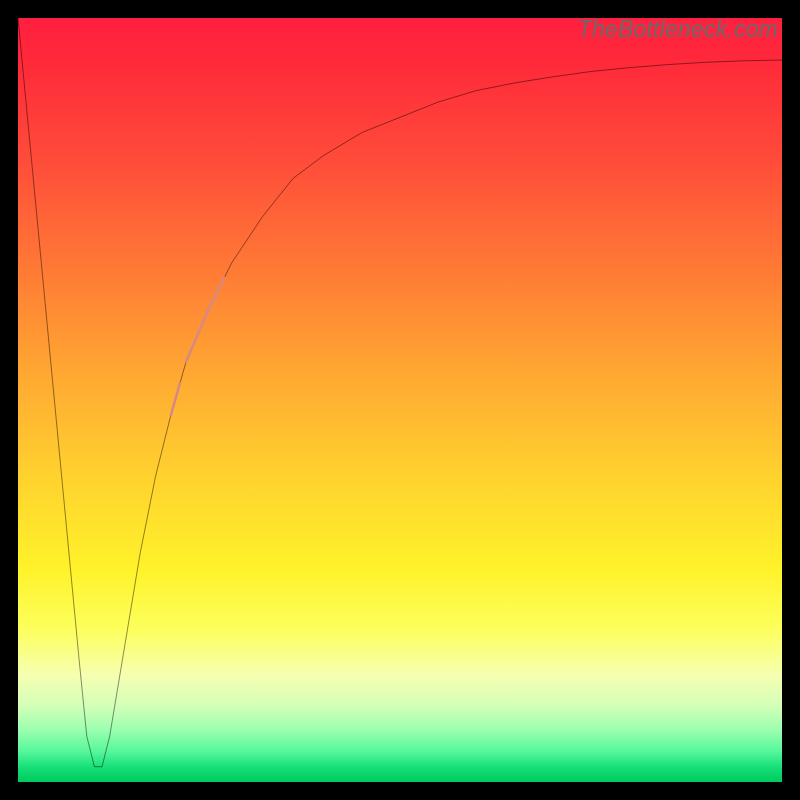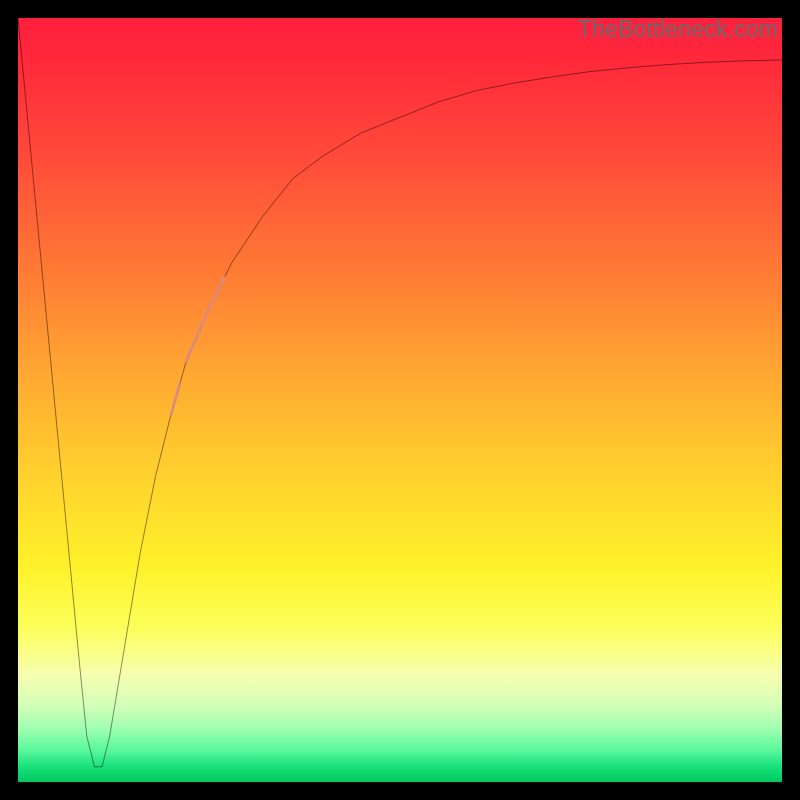--- a/index.html
+++ b/index.html
@@ -11,20 +11,21 @@
     overflow: hidden;
     font-family: Arial, Helvetica, sans-serif;
   }
   .frame {
     position: absolute;
     left: 0;
     top: 0;
     width: 800px;
     height: 608px;
     background: #000;
+    font-style: italic;
   }
   .plot {
     position: absolute;
     left: 18px;
     top: 18px;
     width: 764px;
     height: 764px;
     
     background: linear-gradient(
       to bottom,

